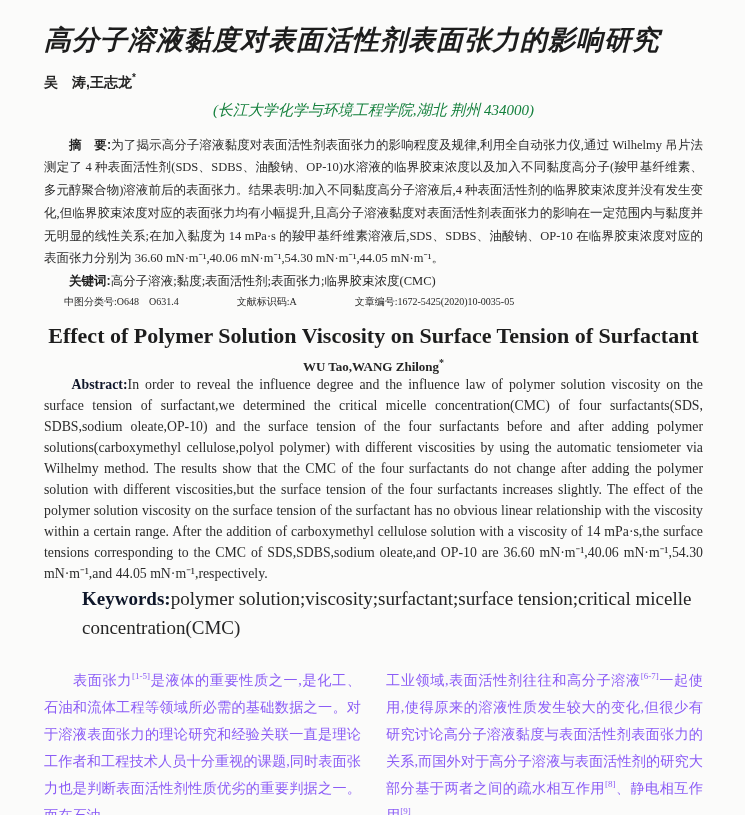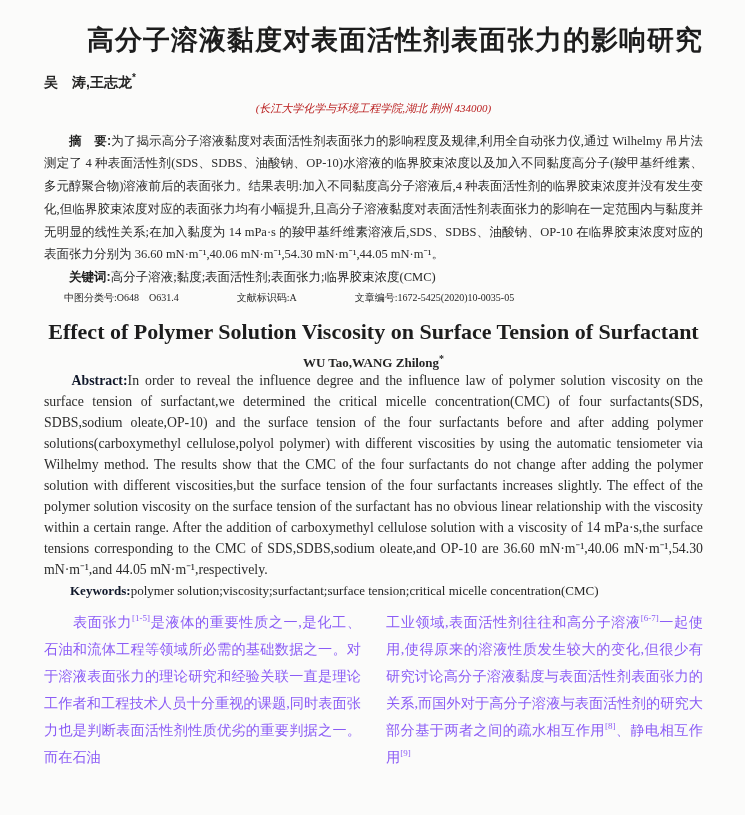--- a/index.html
+++ b/index.html
@@ -17,37 +17,38 @@
     width: 745px;
     height: 815px;
     padding: 20px 42px 0 44px;
   }
   
   .cn-title {
     font-family: "Liberation Sans", sans-serif;
     font-weight: bold;
     font-size: 27px;
     letter-spacing: 1px;
-    text-align: right;
+    text-align: left;
     margin: 2px 0 14px 0;
     color: #1d1d1d;
+    font-style: italic;
   }
   .cn-authors {
     font-family: "Liberation Sans", sans-serif;
     font-weight: bold;
     font-size: 14px;
     margin-bottom: 9px;
   }
   .cn-authors sup, .en-authors sup { font-size: 10px; }
   .cn-affil {
     font-style: italic;
-    font-size: 11px;
+    font-size: 15px;
     text-align: center;
     margin-bottom: 14px;
-    color: #b91c1c;
+    color: #15803d;
   }
   
   .cn-abstract {
     font-size: 12.5px;
     line-height: 1.82;
     text-align: justify;
     color: #2b2b2b;
   }
   .cn-abstract .lbl,
   .cn-kv .lbl {
@@ -91,24 +92,24 @@
   }
   .en-abstract {
     font-size: 13.8px;
     line-height: 1.52;
     text-align: justify;
     color: #2b2b2b;
   }
   .en-abstract .lbl, .en-keywords .lbl { font-weight: bold; color: #0f172a; }
   .en-abstract .indent { display: inline-block; width: 2em; }
   .en-keywords {
-    font-size: 13px;
+    font-size: 19px;
     line-height: 1.52;
     padding-left: 2em;
-    margin-bottom: 8px;
+    margin-bottom: 24px;
   }
   
   .columns {
     display: flex;
     gap: 25px;
   }
   .col {
     width: 318px;
     font-size: 14.2px;
     line-height: 1.9;

